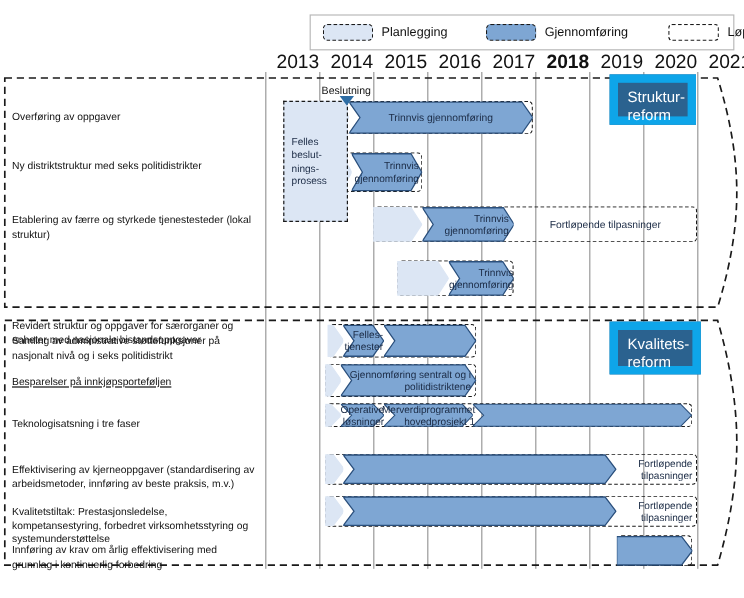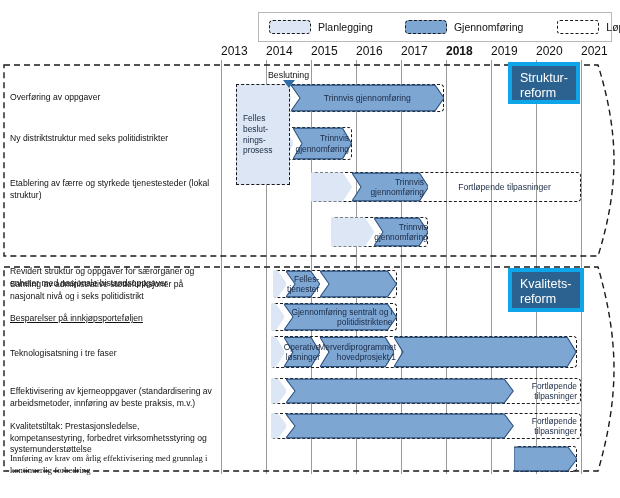--- a/index.html
+++ b/index.html
@@ -20,22 +20,22 @@
     position:relative;width:42px;height:14px;margin-right:7px;
     border:1.3px dashed #1a1a1a;box-sizing:border-box;
   }
   .swatch.plan{background:#dce6f4;border-radius:4px;}
   .swatch.gjen{background:#7ea6d3;border-radius:4px;}
   .swatch.lop{background:transparent;border-radius:3px;}
   .legend-label{font-size:10.5px;color:#111;white-space:nowrap;}
 
   
   .axis{position:absolute;left:0;top:44px;width:620px;height:16px;}
-  .yearlbl{position:absolute;top:0;font-size:12px;color:#111;
-           width:45px;text-align:left;}
+  .yearlbl{position:absolute;top:0;font-size:16px;color:#111;
+           width:45px;text-align:right;}
 
   
   .vline{position:absolute;width:1px;background:#9a9a9a;top:60px;height:414px;}
 
   
   .sectionframe{position:absolute;}
   .sectionframe svg{display:block;}
 
   
   .rowlabel{
@@ -51,21 +51,21 @@
   }
   .seg{position:absolute;top:0;height:100%;display:flex;align-items:center;
        justify-content:center;box-sizing:border-box;}
   .seg svg{position:absolute;left:0;top:0;width:100%;height:100%;}
   .segtext{position:relative;z-index:2;font-size:8.4px;line-height:1.2;
            text-align:right;color:#1a2a44;padding:0 4px;}
   .segtext.wide{font-size:8.6px;}
 
   
   .badge{
-    position:absolute;background:#2b628f;border:4px solid #0ea5e9;
+    position:absolute;background:#2b628f;border:7px solid #0ea5e9;
     color:#fff;font-size:12.5px;line-height:1.18;font-weight:400;
     padding:5px 8px;box-sizing:border-box;
   }
 
   
   .beslutning{position:absolute;font-size:8.8px;color:#111;white-space:nowrap;}
   .tri{position:absolute;width:0;height:0;
        border-left:6px solid transparent;border-right:6px solid transparent;
        border-top:8px solid #2e6da4;}
 
@@ -225,21 +225,21 @@
           </svg>
         </div>
         <div class="seg" style="left: 13.5px; width: 112.5px;">
           <svg viewBox="0 0 112.5 25" preserveAspectRatio="none">
             <path d="M 0 1 L 103.5 1 L 112.5 12.5 L 103.5 24 L 0 24 L 9 12.5 Z" fill="#7ea6d3" stroke="#2a4f7c" stroke-width="1"></path>
           </svg>
           <div class="segtext">Gjennomføring sentralt og i politidistriktene</div>
         </div>
       </div>
       <div class="rowlabel" style="top: 348px;">Teknologisatsning i tre faser</div>
-      <div class="barwrap" style="left: 270.5px; top: 336px; width: 306px; height: 32px;">
+      <div class="barwrap" style="left: 270.5px; top: 336px; width: 306px; height: 20px;">
         <div class="dashbox"></div>
         <div class="seg" style="left: 0px; width: 13.5px;">
           <svg viewBox="0 0 13.500000000008185 25" preserveAspectRatio="none">
             <path d="M 0 1 L 4.5000000000081855 1 L 13.500000000008185 12.5 L 4.5000000000081855 24 L 0 24 Z" fill="#dce6f4" stroke="#dce6f4" stroke-width="1"></path>
           </svg>
         </div>
         <div class="seg" style="left: 13.5px; width: 36px;">
           <svg viewBox="0 0 35.999999999997954 25" preserveAspectRatio="none">
             <path d="M 0 1 L 26.999999999997954 1 L 35.999999999997954 12.5 L 26.999999999997954 24 L 0 24 L 9 12.5 Z" fill="#7ea6d3" stroke="#2a4f7c" stroke-width="1"></path>
           </svg>
@@ -284,21 +284,21 @@
         </div>
         <div class="seg" style="left: 15.75px; width: 227.25px;">
           <svg viewBox="0 0 227.24999999999795 23" preserveAspectRatio="none">
             <path d="M 0 1 L 218.24999999999795 1 L 227.24999999999795 11.5 L 218.24999999999795 22 L 0 22 L 9 11.5 Z" fill="#7ea6d3" stroke="#2a4f7c" stroke-width="1"></path>
           </svg>
         </div>
         <div class="seg" style="left: 243px; width: 67.5px;">
           <div class="segtext">Fortløpende tilpasninger</div>
         </div>
       </div>
-      <div class="rowlabel" style="top: 453px; font-family: Liberation Serif, serif;">Innføring av krav om årlig effektivisering med grunnlag i kontinuerlig forbedring</div>
+      <div class="rowlabel" style="top: 453px;">Innføring av krav om årlig effektivisering med grunnlag i kontinuerlig forbedring</div>
       <div class="barwrap" style="left: 513.5px; top: 446px; width: 63px; height: 26px;">
         <div class="dashbox"></div>
         <div class="seg" style="left: 0px; width: 63px;">
           <svg viewBox="0 0 63.00000000000409 23" preserveAspectRatio="none">
             <path d="M 0 1 L 54.00000000000409 1 L 63.00000000000409 11.5 L 54.00000000000409 22 L 0 22 Z" fill="#7ea6d3" stroke="#2a4f7c" stroke-width="1"></path>
           </svg>
         </div>
       </div>
     </div>
 

